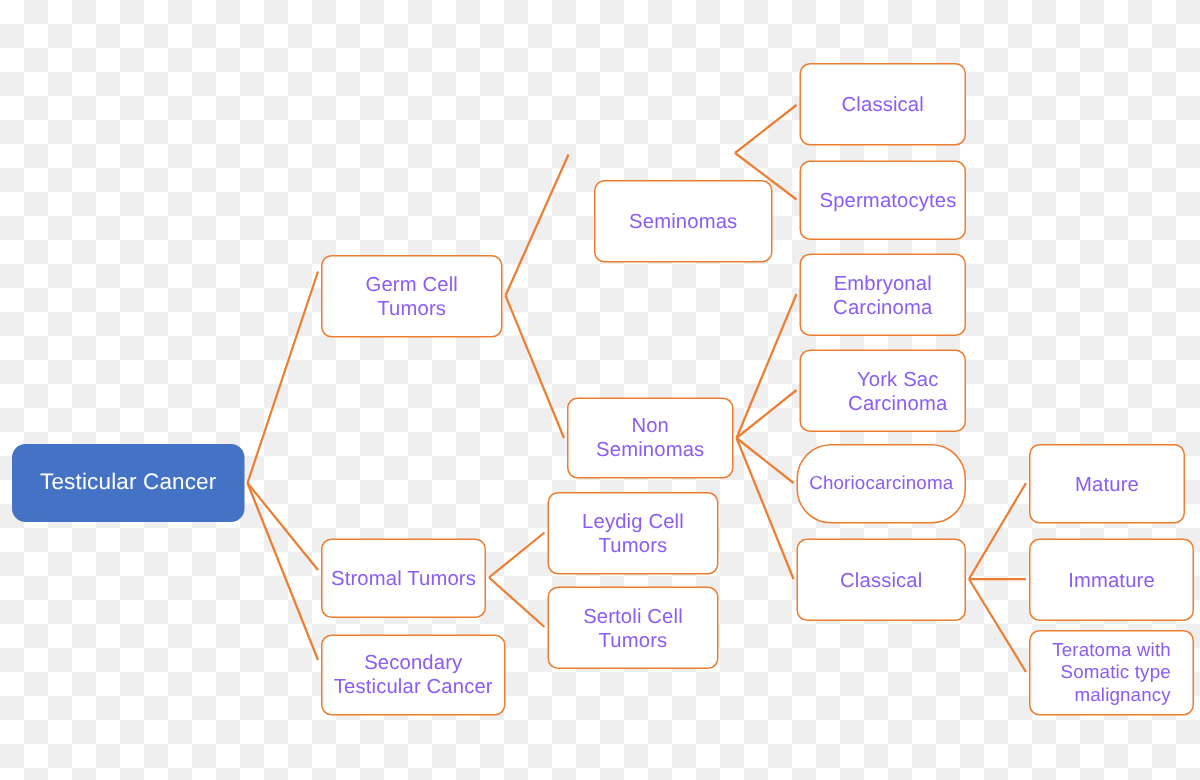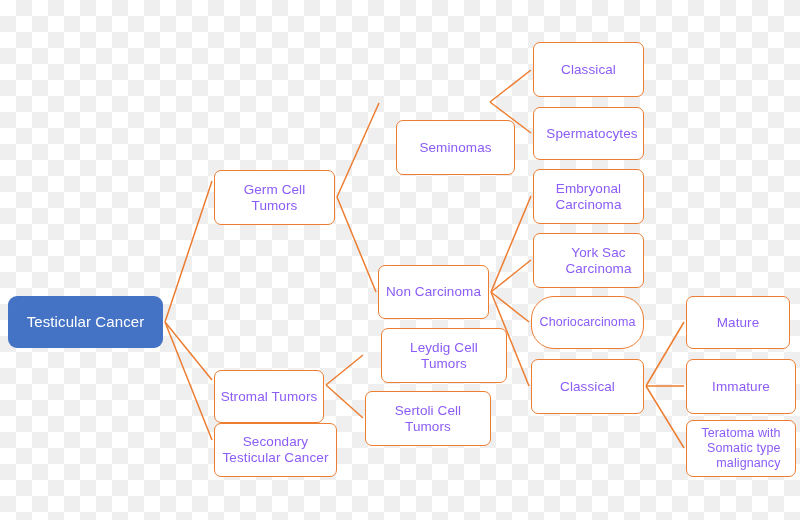--- a/index.html
+++ b/index.html
@@ -81,36 +81,36 @@
       <line x1="646" y1="386" x2="684" y2="386" stroke="#ED7D31" stroke-width="1.5"></line>
       <line x1="646" y1="386" x2="684" y2="448" stroke="#ED7D31" stroke-width="1.5"></line>
     </svg>
   <div id="nodes">
       <div class="node root" style="left: 8px; top: 296px; width: 155px; height: 52px;">
         <span>Testicular Cancer</span>
       </div>
       <div class="node box" style="left: 214px; top: 170px; width: 121px; height: 55px;">
         <span>Germ Cell Tumors</span>
       </div>
-      <div class="node box" style="left: 214px; top: 370px; width: 110px; height: 53px;">
+      <div class="node box" style="left: 214px; top: 359px; width: 110px; height: 53px;">
         <span>Stromal Tumors</span>
       </div>
       <div class="node box" style="left: 214px; top: 423px; width: 123px; height: 54px; text-align: center;">
         <span>Secondary<br>Testicular Cancer</span>
       </div>
       <div class="node box" style="left: 396px; top: 75px; width: 119px; height: 55px; margin-top: 45px;">
         <span>Seminomas</span>
       </div>
       <div class="node box" style="left: 378px; top: 265px; width: 111px; height: 54px;">
-        <span>Non Carcinoma</span>
+        <span>Non Seminomas</span>
       </div>
-      <div class="node box" style="left: 365px; top: 328px; width: 126px; height: 55px; margin-left: 16px;">
+      <div class="node box" style="left: 365px; top: 328px; width: 114px; height: 55px;">
         <span>Leydig Cell<br>Tumors</span>
       </div>
-      <div class="node box" style="left: 365px; top: 391px; width: 126px; height: 55px;">
+      <div class="node box" style="left: 365px; top: 391px; width: 114px; height: 55px;">
         <span>Sertoli Cell<br>Tumors</span>
       </div>
       <div class="node box" style="left: 533px; top: 42px; width: 111px; height: 55px;">
         <span>Classical</span>
       </div>
       <div class="node box" style="left: 533px; top: 107px; width: 111px; height: 53px; padding-left: 11px;">
         <span>Spermatocytes</span>
       </div>
       <div class="node box" style="left: 533px; top: 169px; width: 111px; height: 55px;">
         <span>Embryonal<br>Carcinoma</span>

